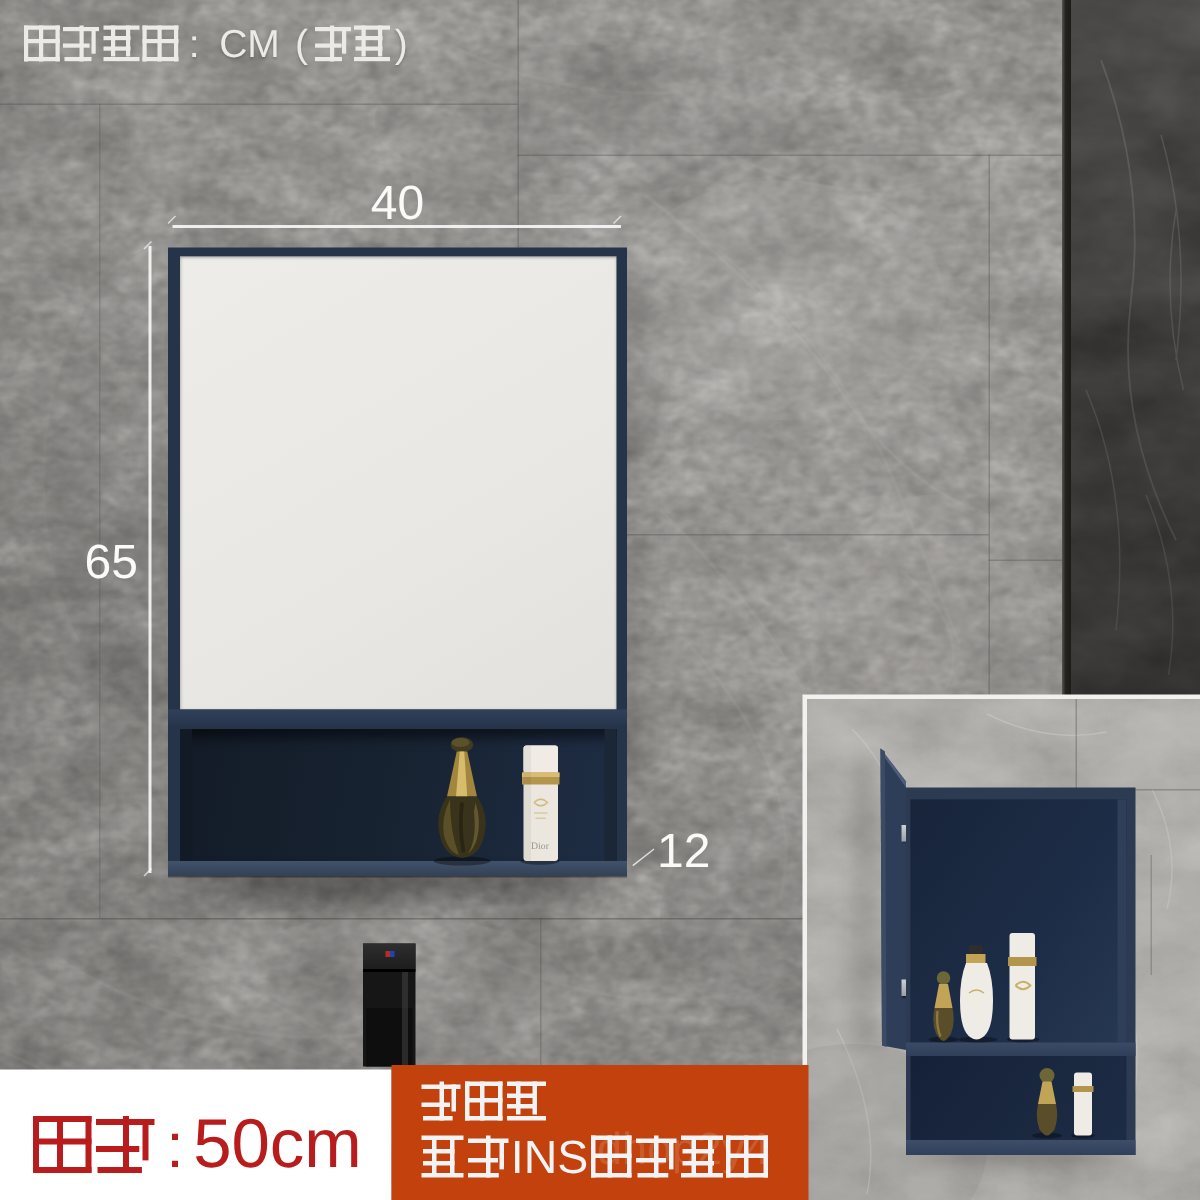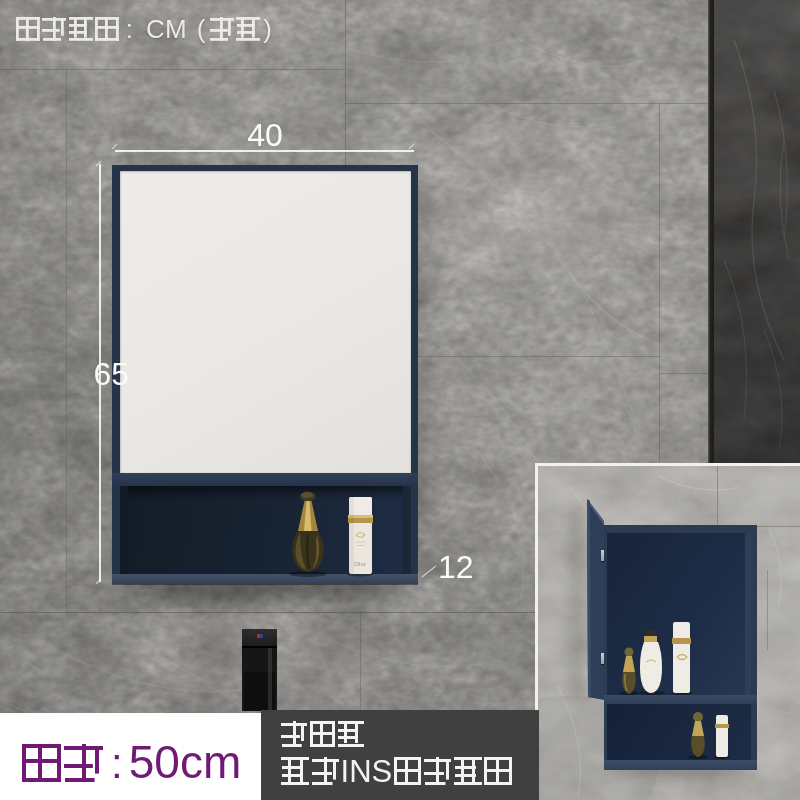--- a/index.html
+++ b/index.html
@@ -156,21 +156,21 @@
   </div>
 
   <div style="left:115px;top:150px;width:299px;height:1.5px;background:rgba(255,255,255,0.85)"></div>
   <div style="left:111px;top:146px;width:7px;height:1px;background:rgba(255,255,255,0.65);transform:rotate(-45deg)"></div>
   <div style="left:408px;top:146px;width:7px;height:1px;background:rgba(255,255,255,0.65);transform:rotate(-45deg)"></div>
   <div style="left:230px;top:117px;width:70px;height:36px;color:#fafaf8;font-size:32px;text-align:center;">40</div>
 
   <div style="left:99px;top:164px;width:1.5px;height:418px;background:rgba(255,255,255,0.85)"></div>
   <div style="left:95px;top:163px;width:7px;height:1px;background:rgba(255,255,255,0.65);transform:rotate(-45deg)"></div>
   <div style="left:95px;top:581px;width:7px;height:1px;background:rgba(255,255,255,0.65);transform:rotate(-45deg)"></div>
-  <div style="left:54px;top:356px;width:38px;height:36px;color:#fafaf8;font-size:32px;text-align:right;margin-left:37px;">65</div>
+  <div style="left:54px;top:356px;width:38px;height:36px;color:#fafaf8;font-size:32px;text-align:right;">65</div>
 
   <div style="left:420px;top:571px;width:18px;height:1.2px;background:rgba(255,255,255,0.75);transform:rotate(-38deg)"></div>
   <div style="left:438px;top:549px;width:40px;height:36px;color:#fafaf8;font-size:32px;">12</div>
 
   <div style="left:15px;top:14px;color:#eceae7;font-size:26px;--sw:2.8px;white-space:nowrap;letter-spacing:0;text-shadow:0 1px 2px rgba(60,60,58,0.35);">
     <span class="cj a"></span><span class="cj b"></span><span class="cj c"></span><span class="cj a"></span><span style="position:relative;display:inline-block;width:19px;text-align:center;">:</span> CM<span style="position:relative;display:inline-block;width:15px;text-align:center;margin-left:7px;">(</span><span class="cj b"></span><span class="cj c"></span><span style="position:relative;display:inline-block;width:13px;text-align:center;">)</span>
   </div>
 
   <div style="left:242px;top:629px;width:35px;height:82px;background:#161616;">
     <div style="left:0;top:0;width:35px;height:17px;background:linear-gradient(#2e2e2e,#1d1d1d);"></div>
@@ -244,27 +244,28 @@
           <path d="M8,24 Q6,33 9,41 Q12,45 14,45 Q16,45 19,41 Q22,33 20,24 Z" fill="#5a4e2a"></path>
           <rect x="32" y="3" width="12" height="42" rx="2" fill="#efece6"></rect>
           <rect x="31" y="12" width="14" height="4" fill="#b3954c"></rect>
         </svg>
       </div>
 
     </div>
   </div>
 
   <div style="left:0;top:713px;width:261px;height:87px;background:#ffffff;">
-    <div style="left:20px;top:22px;color:#701a75;font-size:42px;--sw:4px;white-space:nowrap;">
+    <div style="left:20px;top:22px;color:#b91c1c;font-size:42px;--sw:4px;white-space:nowrap;">
       <span class="cj a"></span><span class="cj b"></span><span style="position:relative;display:inline-block;width:24px;text-align:center;">:</span><span style="font-size:46px;">50cm</span>
     </div>
   </div>
 
-  <div style="left:261px;top:710px;width:278px;height:90px;background:#404040;">
+  <div style="left:261px;top:710px;width:278px;height:90px;background:#c2410c;">
     <div style="left:19px;top:9px;color:#f2f3f4;font-size:28px;--sw:3px;white-space:nowrap;">
       <span class="cj b"></span><span class="cj a"></span><span class="cj c"></span>
     </div>
     <div style="left:19px;top:44px;color:#f2f3f4;font-size:30px;--sw:3px;white-space:nowrap;">
       <span class="cj c"></span><span class="cj b"></span><span style="font-size:31px;">INS</span><span class="cj a"></span><span class="cj b"></span><span class="cj c"></span><span class="cj a"></span>
     </div>
   </div>
 
+  <div style="left:398px;top:750px;color:rgba(255,255,255,0.14);font-size:30px;letter-spacing:0;white-space:nowrap;">dhop2y4</div>
 </div>
 
 </body></html>

